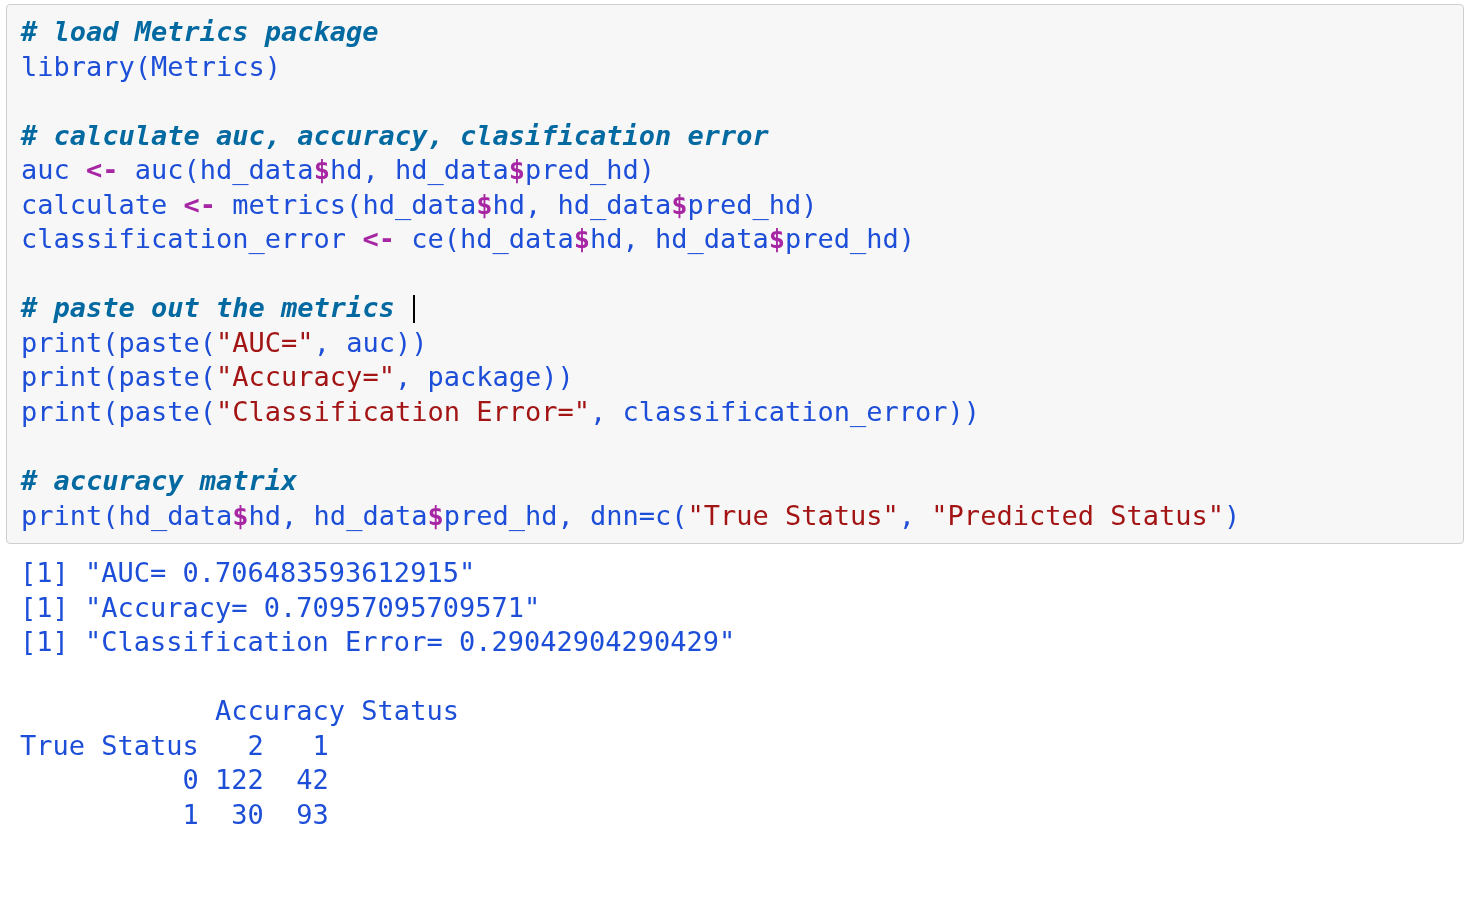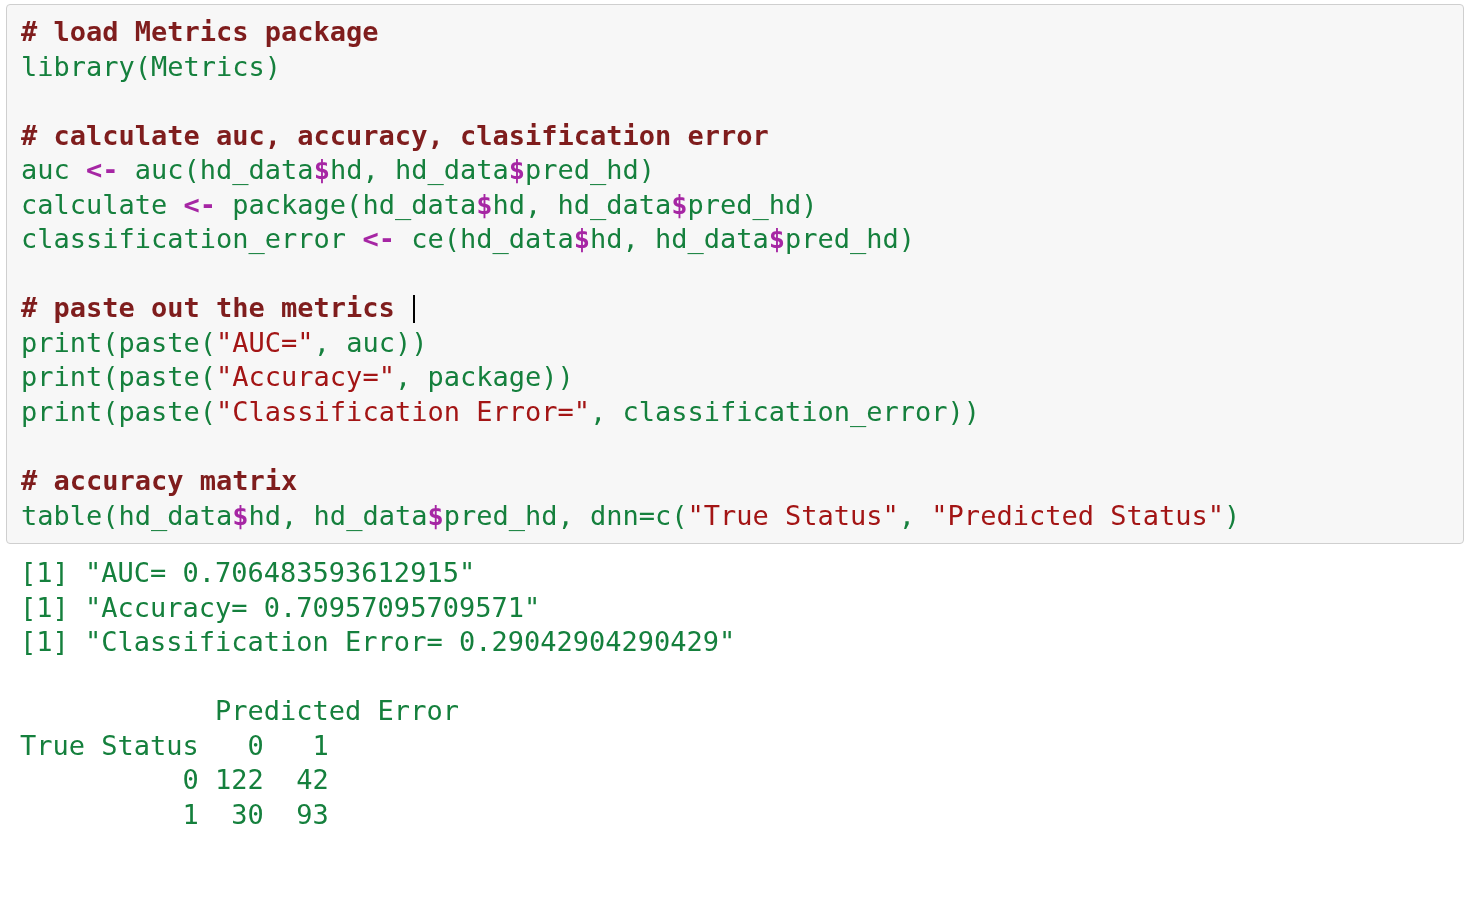--- a/index.html
+++ b/index.html
@@ -26,60 +26,60 @@
     padding: 4px 14px 10px 14px;
     margin: 0 6px;
   }
   pre, code {
     margin: 0;
     font-family: inherit;
     font-size: 27px;
     line-height: 1.28;
     white-space: pre;
   }
-  .tok-comment { color: #7f1d1d; font-weight: bold; }
+  .tok-comment { color: #0369a1; font-style: italic; font-weight: bold; }
   .tok-op      { color: #a626a4; font-weight: bold; } 
   .tok-str     { color: #a31515; }
-  .tok-plain   { color: #15803d; }
+  .tok-plain   { color: #1d4ed8; }
   .cursor {
     display: inline-block;
     width: 0;
     border-left: 2px solid #000;
     height: 1.05em;
     vertical-align: -6px;
     margin-left: 2px;
   }
 </style>
 </head>
 <body>
 
 <div class="wrapper">
 
   <div class="code-cell">
 <pre><span class="tok-comment"># load Metrics package</span>
 <span class="tok-plain">library(Metrics)</span>
 
 <span class="tok-comment"># calculate auc, accuracy, clasification error</span>
 <span class="tok-plain">auc </span><span class="tok-op">&lt;-</span><span class="tok-plain"> auc(hd_data</span><span class="tok-op">$</span><span class="tok-plain">hd, hd_data</span><span class="tok-op">$</span><span class="tok-plain">pred_hd)</span>
-<span class="tok-plain">calculate </span><span class="tok-op">&lt;-</span><span class="tok-plain"> package(hd_data</span><span class="tok-op">$</span><span class="tok-plain">hd, hd_data</span><span class="tok-op">$</span><span class="tok-plain">pred_hd)</span>
+<span class="tok-plain">calculate </span><span class="tok-op">&lt;-</span><span class="tok-plain"> metrics(hd_data</span><span class="tok-op">$</span><span class="tok-plain">hd, hd_data</span><span class="tok-op">$</span><span class="tok-plain">pred_hd)</span>
 <span class="tok-plain">classification_error </span><span class="tok-op">&lt;-</span><span class="tok-plain"> ce(hd_data</span><span class="tok-op">$</span><span class="tok-plain">hd, hd_data</span><span class="tok-op">$</span><span class="tok-plain">pred_hd)</span>
 
 <span class="tok-comment"># paste out the metrics </span><span class="cursor"></span>
 <span class="tok-plain">print(paste(</span><span class="tok-str">"AUC="</span><span class="tok-plain">, auc))</span>
 <span class="tok-plain">print(paste(</span><span class="tok-str">"Accuracy="</span><span class="tok-plain">, package))</span>
 <span class="tok-plain">print(paste(</span><span class="tok-str">"Classification Error="</span><span class="tok-plain">, classification_error))</span>
 
 <span class="tok-comment"># accuracy matrix</span>
-<span class="tok-plain">table(hd_data</span><span class="tok-op">$</span><span class="tok-plain">hd, hd_data</span><span class="tok-op">$</span><span class="tok-plain">pred_hd, dnn=c(</span><span class="tok-str">"True Status"</span><span class="tok-plain">, </span><span class="tok-str">"Predicted Status"</span><span class="tok-plain">)</span></pre>
+<span class="tok-plain">print(hd_data</span><span class="tok-op">$</span><span class="tok-plain">hd, hd_data</span><span class="tok-op">$</span><span class="tok-plain">pred_hd, dnn=c(</span><span class="tok-str">"True Status"</span><span class="tok-plain">, </span><span class="tok-str">"Predicted Status"</span><span class="tok-plain">)</span></pre>
   </div>
 
   <div class="output-cell">
 <pre><span class="tok-plain">[1] "AUC= 0.706483593612915"</span>
 <span class="tok-plain">[1] "Accuracy= 0.70957095709571"</span>
 <span class="tok-plain">[1] "Classification Error= 0.29042904290429"</span>
 
-<span class="tok-plain">            Predicted Error</span>
-<span class="tok-plain">True Status   0   1</span>
+<span class="tok-plain">            Accuracy Status</span>
+<span class="tok-plain">True Status   2   1</span>
 <span class="tok-plain">          0 122  42</span>
 <span class="tok-plain">          1  30  93</span></pre>
   </div>
 
 </div>
 
 </body></html>

